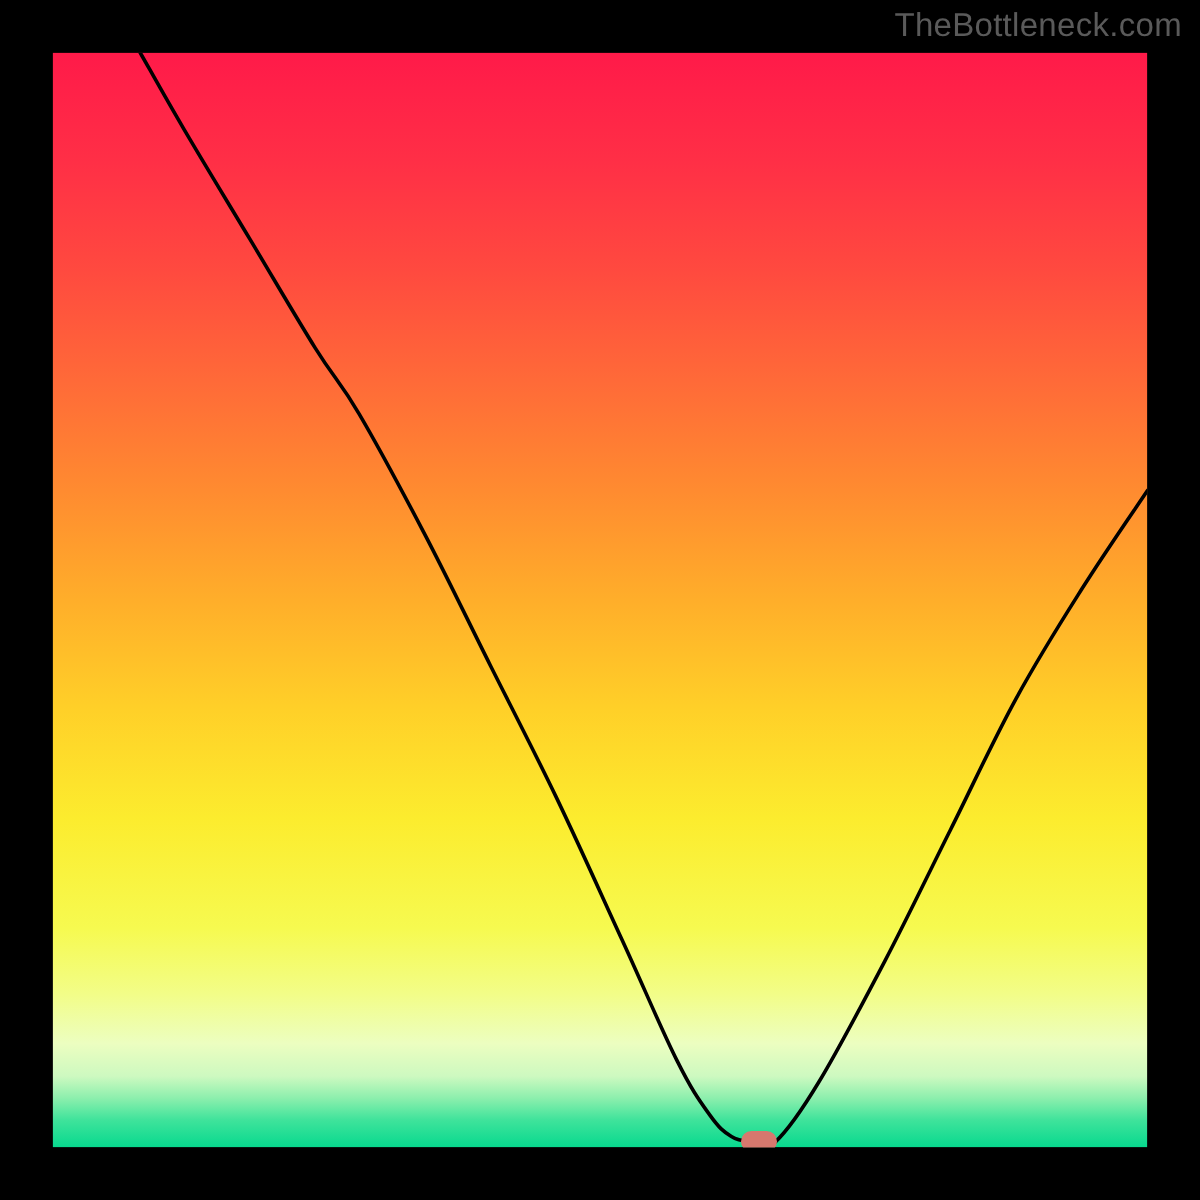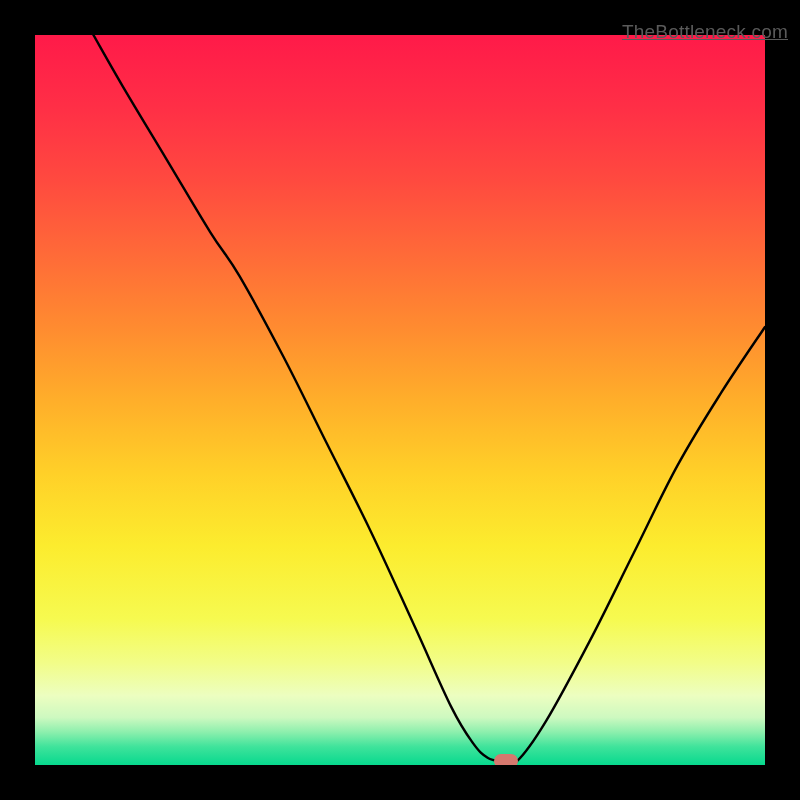--- a/index.html
+++ b/index.html
@@ -12,28 +12,27 @@
     font-family: Arial, Helvetica, sans-serif;
   }
   .frame {
     position: relative;
     width: 800px;
     height: 800px;
     background: #000;
   }
   .watermark {
     position: absolute;
-    top: 21px;
+    top: 4px;
     right: 12px;
     color: #5a5a5a;
-    font-size: 19px;
+    font-size: 22px;
     font-weight: 500;
     letter-spacing: 0.2px;
     z-index: 20;
-    text-decoration: underline;
   }
   .plot-area {
     position: absolute;
     left: 35px;
     top: 35px;
     width: 730px;
     height: 730px;
     overflow: hidden;
   }
   .plot-area svg {

